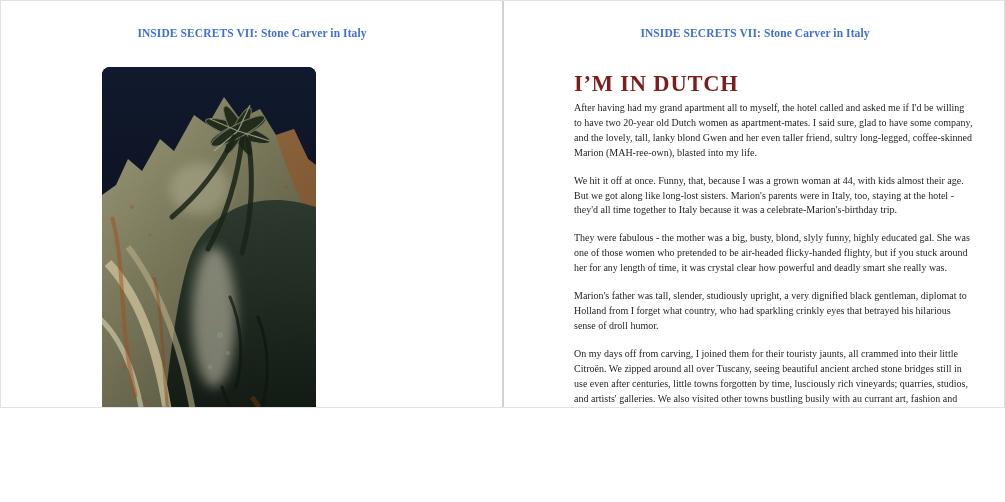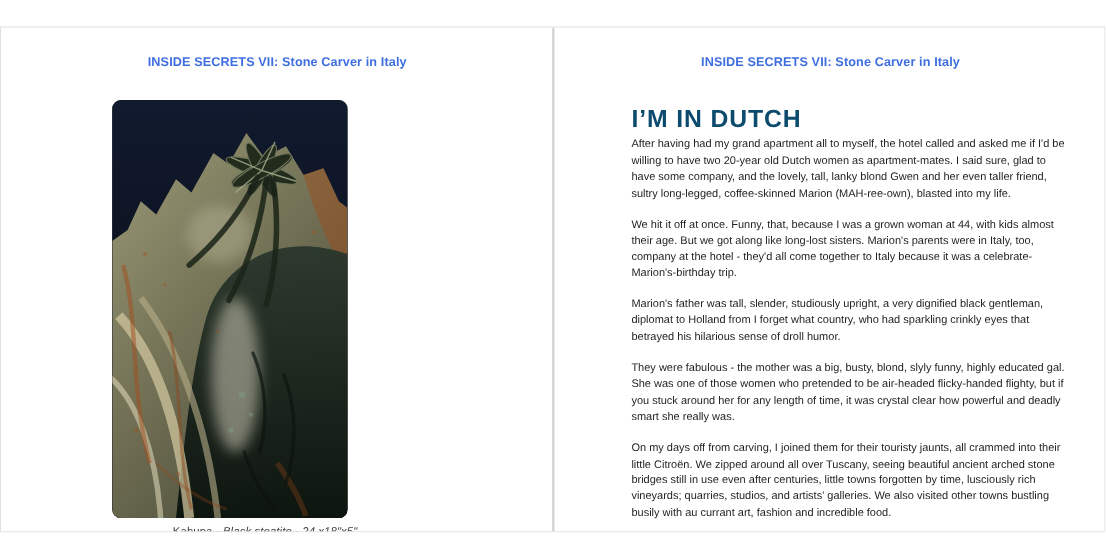--- a/index.html
+++ b/index.html
@@ -1,20 +1,19 @@
 <!DOCTYPE html>
 <html><head>
 <meta charset="utf-8">
 <style>
   html,body{margin:0;padding:0;background:#fff;}
   #canvas{
-    position:relative;width:1005px;height:460px;background:#ffffff;
+    position:relative;width:1005px;height:408px;background:#ffffff;
     border:1px solid #e2e2e2;box-sizing:border-box;overflow:hidden;
-    font-family:Liberation Sans, sans-serif;
-    margin-top:24px;
+    font-family:Liberation Serif, serif;
   }
   .divider{position:absolute;left:501px;top:0;width:2px;height:502px;background:#d2d2d2;}
   .running-header{
     position:absolute;top:26px;height:14px;font-size:11.5px;font-weight:bold;
     color:#3e6ee0;text-align:center;letter-spacing:0.1px;
   }
   .running-header.left{left:0;width:502px;}
   .running-header.right{left:503px;width:502px;}
   .figure{
     position:absolute;left:101px;top:66px;width:214px;height:380px;
@@ -28,21 +27,21 @@
   .caption .details{font-style:italic;}
   .pagenum{
     position:absolute;top:470px;font-size:9.5px;color:#9a9a9a;text-align:center;
   }
   .pagenum.left{left:0;width:474px;}
   .pagenum.right{left:573px;width:392px;}
   .pagenum .bullet{color:#606060;font-size:8.5px;}
   .pagenum .num{margin:0 9px;letter-spacing:1px;text-align:right;}
   .section-title{
     position:absolute;left:573px;top:70px;font-size:22.5px;font-weight:600;
-    color:#0c4a6e;letter-spacing:0.8px;
+    color:#7f1d1d;letter-spacing:0.8px;
   }
   .body-text{
     position:absolute;left:573px;top:100px;width:400px;
     font-size:10px;line-height:14.9px;color:#1e1e1e;
   }
   .body-text p{margin:0 0 13px 0;}
 </style>
 </head>
 <body>
 
@@ -134,23 +133,23 @@
 
   <div class="divider"></div>
 
   <div>
     <div class="running-header right">INSIDE SECRETS VII: Stone Carver in Italy</div>
 
     <div class="section-title">I’M IN DUTCH</div>
 
     <div class="body-text">
       <p>After having had my grand apartment all to myself, the hotel called and asked me if I'd be willing to have two 20-year old Dutch women as apartment-mates. I said sure, glad to have some company, and the lovely, tall, lanky blond Gwen and her even taller friend, sultry long-legged, coffee-skinned Marion (MAH-ree-own), blasted into my life.</p>
-      <p>We hit it off at once. Funny, that, because I was a grown woman at 44, with kids almost their age. But we got along like long-lost sisters. Marion's parents were in Italy, too, company at the hotel - they'd all come together to Italy because it was a celebrate-Marion's-birthday trip.</p>
+      <p>We hit it off at once. Funny, that, because I was a grown woman at 44, with kids almost their age. But we got along like long-lost sisters. Marion's parents were in Italy, too, staying at the hotel - they'd all time together to Italy because it was a celebrate-Marion's-birthday trip.</p>
+      <p>They were fabulous - the mother was a big, busty, blond, slyly funny, highly educated gal. She was one of those women who pretended to be air-headed flicky-handed flighty, but if you stuck around her for any length of time, it was crystal clear how powerful and deadly smart she really was.</p>
       <p>Marion's father was tall, slender, studiously upright, a very dignified black gentleman, diplomat to Holland from I forget what country, who had sparkling crinkly eyes that betrayed his hilarious sense of droll humor.</p>
-      <p>They were fabulous - the mother was a big, busty, blond, slyly funny, highly educated gal. She was one of those women who pretended to be air-headed flicky-handed flighty, but if you stuck around her for any length of time, it was crystal clear how powerful and deadly smart she really was.</p>
       <p>On my days off from carving, I joined them for their touristy jaunts, all crammed into their little Citroën. We zipped around all over Tuscany, seeing beautiful ancient arched stone bridges still in use even after centuries, little towns forgotten by time, lusciously rich vineyards; quarries, studios, and artists' galleries. We also visited other towns bustling busily with au currant art, fashion and incredible food.</p>
     </div>
 
     <div class="pagenum right">
       <span class="bullet">•</span><span class="num">64</span><span class="bullet">•</span>
     </div>
   </div>
 
 </div>
 

